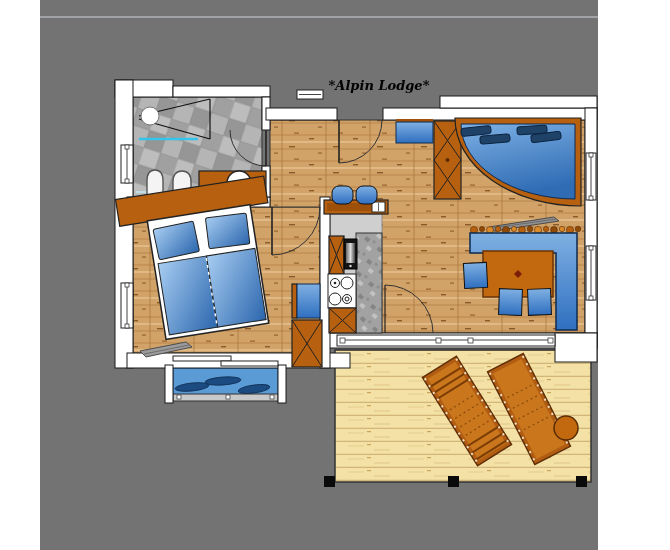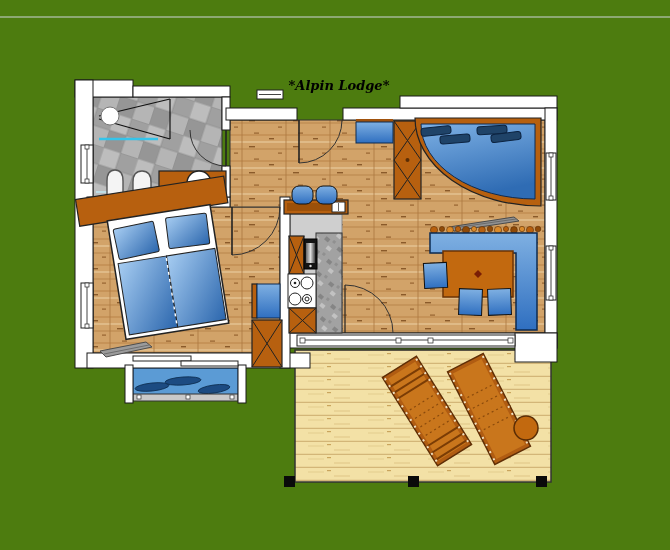--- a/index.html
+++ b/index.html
@@ -1,17 +1,17 @@
 <!DOCTYPE html>
 <html><head>
 <meta charset="utf-8">
 <style>
   html,body{margin:0;padding:0;background:#ffffff;}
-  .stage{position:relative;width:670px;height:550px;background:#4d7c0f;overflow:hidden;
-         font-family:"DejaVu Serif","Liberation Serif",serif;}
+  .stage{position:relative;width:558px;height:550px;background:#737373;overflow:hidden;
+         font-family:"DejaVu Serif","Liberation Serif",serif;margin-left:40px;}
   svg{position:absolute;left:0;top:0;}
   .wall{fill:#ffffff;stroke:#1a1a1a;stroke-width:1;}
   .arc{stroke:#333333;stroke-width:1;fill:none;}
   .brown{fill:#b7600f;stroke:#222222;stroke-width:1.2;}
   .xline{stroke:#222222;stroke-width:1;}
   .title-text{font-family:"DejaVu Serif","Liberation Serif",serif;
               font-style:italic;font-weight:bold;font-size:13px;fill:#000000;}
 </style>
 </head>
 <body>

